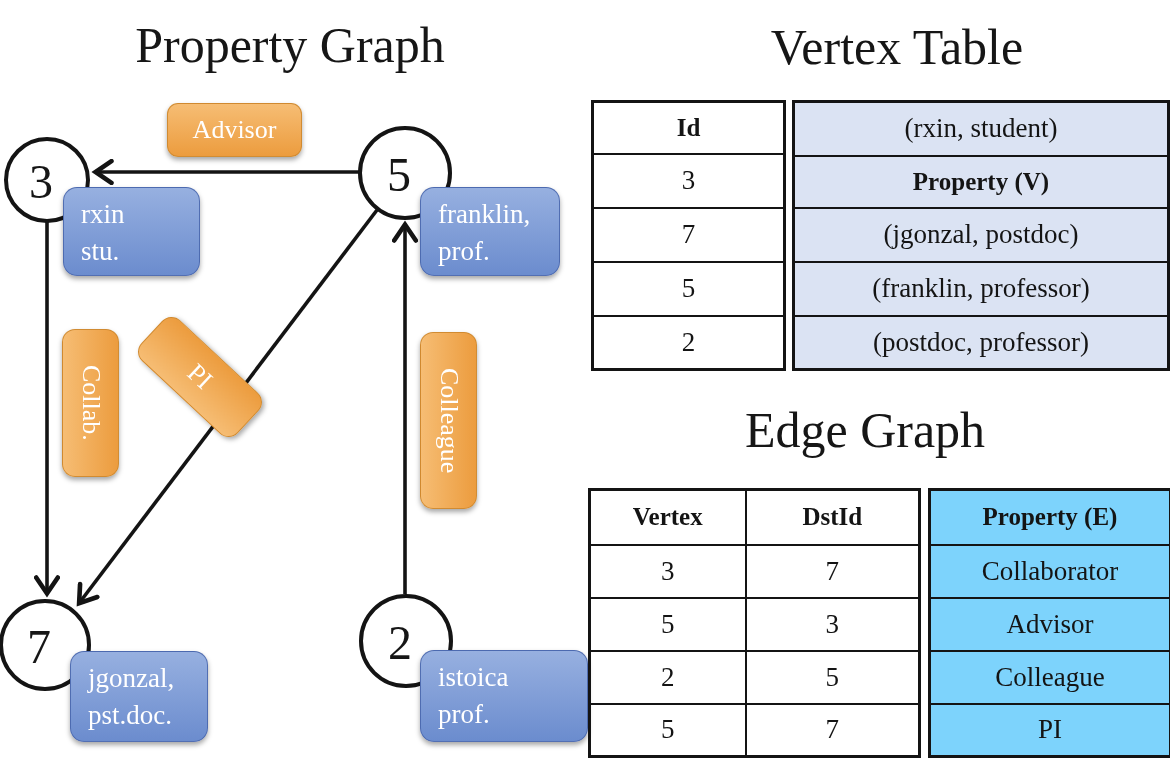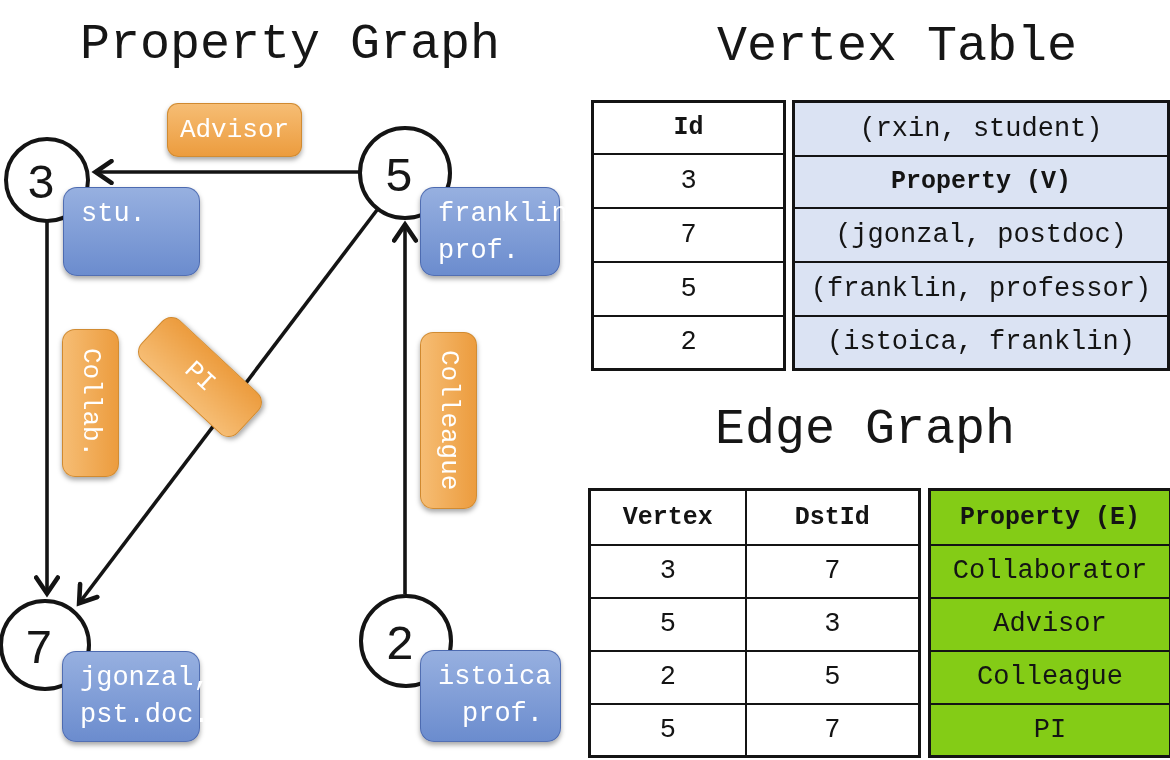--- a/index.html
+++ b/index.html
@@ -1,19 +1,19 @@
 <!DOCTYPE html>
 <html><head>
 <meta charset="utf-8">
 <style>
   html,body{margin:0;padding:0;background:#ffffff;}
   #canvas{
     position:relative;width:1170px;height:760px;overflow:hidden;
     background:#ffffff;
-    font-family:Liberation Mono, monospace;
+    font-family:Liberation Serif, serif;
     color:#161616;
   }
   .title{
     position:absolute;text-align:center;
     font-size:50px;font-weight:300;letter-spacing:0px;color:#161616;
     white-space:nowrap;
   }
   
   #graph-svg{position:absolute;left:0;top:0;}
   .node-num{font-size:48px;font-weight:300;fill:#161616;}
@@ -44,21 +44,21 @@
   .tblgroup{position:absolute;display:flex;}
   table{border-collapse:collapse;table-layout:fixed;}
   td{
     border:2px solid #141414;text-align:center;vertical-align:middle;
     padding:0;font-size:27px;font-weight:300;color:#141414;
     overflow:hidden;white-space:nowrap;
   }
   table{border:3px solid #141414;}
   td.hdr{font-size:25px;font-weight:bold;}
   .vcell{background:#DBE3F3;}
-  .ecell{background:#84cc16;}
+  .ecell{background:#7dd3fc;}
 </style>
 </head>
 <body>
 
 <div id="canvas">
 
   <div class="title" style="left:30px;top:16px;width:520px;">Property Graph</div>
 
   <svg id="graph-svg" width="585" height="760" viewBox="0 0 585 760">
     <defs>
@@ -87,31 +87,32 @@
       <text class="node-num" x="400" y="659">2</text>
     </g>
   </svg>
 
   <div class="elabel" style="left:167px;top:103px;width:135px;height:54px;">Advisor</div>
   <div class="elabel vert" style="left:62px;top:329px;width:57px;height:148px;">Collab.</div>
   <div class="elabel vert" style="left:172px;top:311px;width:56px;height:132px;transform:rotate(-47deg);">PI</div>
   <div class="elabel vert" style="left:420px;top:332px;width:57px;height:177px;">Colleague</div>
 
   <div class="plabel" style="left:63px;top:187px;width:137px;height:89px;">
+    <div>rxin</div>
     <div>stu.</div>
   </div>
   <div class="plabel" style="left:420px;top:187px;width:140px;height:89px;">
     <div>franklin,</div>
     <div>prof.</div>
   </div>
-  <div class="plabel" style="left:62px;top:651px;width:138px;height:91px;">
+  <div class="plabel" style="left:70px;top:651px;width:138px;height:91px;">
     <div>jgonzal,</div>
     <div>pst.doc.</div>
   </div>
-  <div class="plabel" style="left:420px;top:650px;width:141px;height:92px;text-align:right;">
+  <div class="plabel" style="left:420px;top:650px;width:168px;height:92px;">
     <div>istoica</div>
     <div>prof.</div>
   </div>
 
   <div class="title" style="left:592px;top:18px;width:610px;">Vertex Table</div>
 
   <div class="tblgroup" style="left:591px;top:100px;gap:6px;">
     <table style="width:195px;">
       <tbody>
           <tr style="height:52px;">
@@ -139,21 +140,21 @@
       <tr style="height:52px;">
             <td class="hdr vcell">Property (V)</td>
           </tr>
       <tr style="height:54px;">
             <td class="vcell">(jgonzal, postdoc)</td>
           </tr>
       <tr style="height:54px;">
             <td class="vcell">(franklin, professor)</td>
           </tr>
       <tr style="height:54px;">
-            <td class="vcell">(istoica, franklin)</td>
+            <td class="vcell">(postdoc, professor)</td>
           </tr>
     </tbody>
       </table>
   </div>
 
   <div class="title" style="left:560px;top:401px;width:610px;">Edge Graph</div>
 
   <div class="tblgroup" style="left:588px;top:488px;gap:7px;">
     <table style="width:330px;">
       <colgroup>

